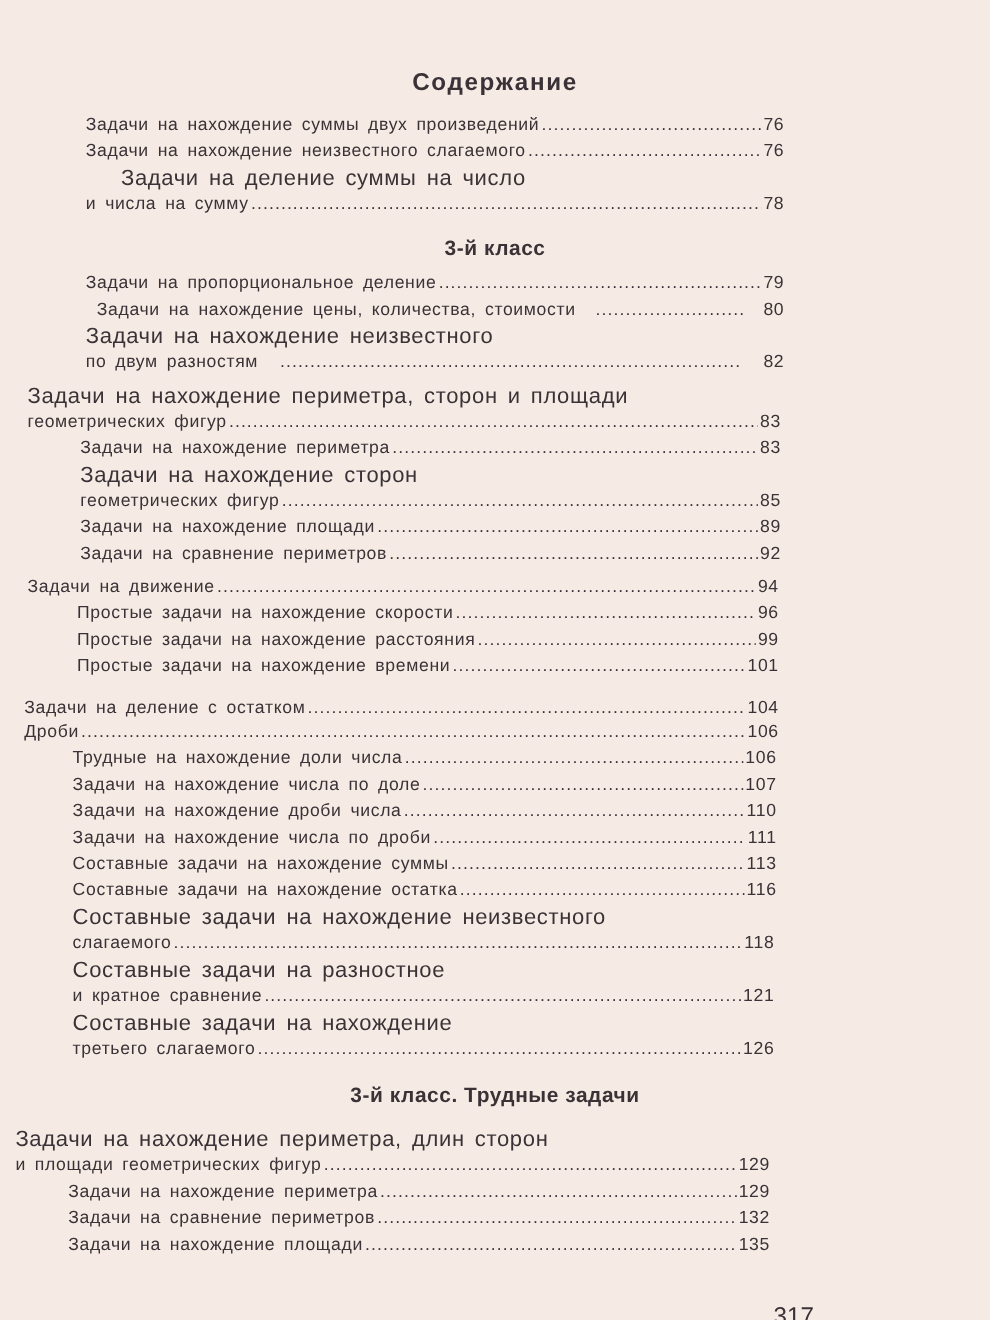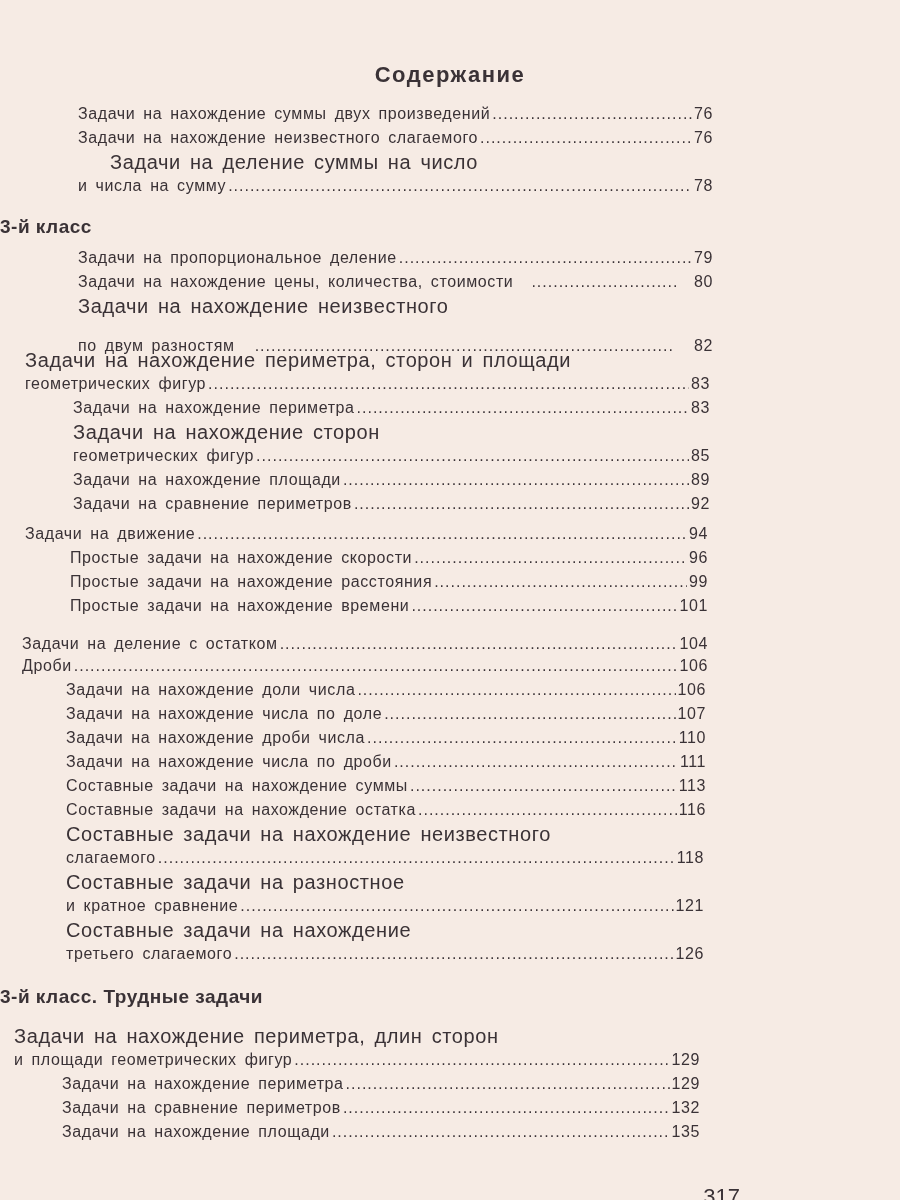--- a/index.html
+++ b/index.html
@@ -9,21 +9,21 @@
     font-family: "Liberation Sans", sans-serif;
     color: #3a3236;
     position: relative;
   }
   .page { position: absolute; left: 0; top: 0; width: 808px; height: 1200px; }
   .title {
     position: absolute; left: 0; width: 900px; text-align: center;
     font-weight: bold; font-size: 22px; letter-spacing: 1.5px;
   }
   .heading {
-    position: absolute; left: 0; width: 900px; 
+    position: absolute; left: 0; width: 900px; text-align: center;
     font-weight: bold; font-size: 19px; letter-spacing: 0.5px;
   }
   .entry {
     position: absolute; font-size: 16px; line-height: 24px;
     letter-spacing: 0.6px; word-spacing: 3px;
     display: flex; align-items: flex-end; white-space: nowrap;
   }
   .entry .label { flex: 0 0 auto; }
   .entry .dots {
     flex: 1 1 auto; overflow: hidden; margin: 0 2px;
@@ -59,27 +59,27 @@
       <span class="num">78</span>
   </div>
 
   <div class="heading" style="top:216px;">3-й класс</div>
 
   <div class="entry" style="left:78px; right:95px; top:246px;">
     <span class="label">Задачи на пропорциональное деление</span>
       <span class="dots"></span>
       <span class="num">79</span>
   </div>
-  <div class="entry" style="left:78px; right:95px; top:270px;gap:16px;">
+  <div class="entry" style="left:88px; right:95px; top:270px;gap:16px;">
     <span class="label">Задачи на нахождение цены, количества, стоимости</span>
       <span class="dots"></span>
       <span class="num">80</span>
   </div>
   <div class="line-only" style="left:78px; top:294px;">Задачи на нахождение неизвестного</div>
-  <div class="entry" style="left:78px; right:95px; top:334px;gap:18px;">
+  <div class="entry" style="left:78px; right:95px; top:318px;gap:18px;">
     <span class="label">по двум разностям</span>
       <span class="dots"></span>
       <span class="num">82</span>
   </div>
 
   <div class="line-only" style="left:25px; top:348px;">Задачи на нахождение периметра, сторон и площади</div>
   <div class="entry" style="left:25px; right:98px; top:372px;">
     <span class="label">геометрических фигур</span>
       <span class="dots"></span>
       <span class="num">83</span>
@@ -130,21 +130,21 @@
     <span class="label">Задачи на деление с остатком</span>
       <span class="dots"></span>
       <span class="num">104</span>
   </div>
   <div class="entry" style="left:22px; right:100px; top:654px;">
     <span class="label">Дроби</span>
       <span class="dots"></span>
       <span class="num">106</span>
   </div>
   <div class="entry" style="left:66px; right:102px; top:678px;">
-    <span class="label">Задачи на нахождение доли числа</span>
+    <span class="label">Трудные на нахождение доли числа</span>
       <span class="dots"></span>
       <span class="num">106</span>
   </div>
   <div class="entry" style="left:66px; right:102px; top:702px;">
     <span class="label">Задачи на нахождение числа по доле </span>
       <span class="dots"></span>
       <span class="num">107</span>
   </div>
   <div class="entry" style="left:66px; right:102px; top:726px;">
     <span class="label">Задачи на нахождение дроби числа</span>

